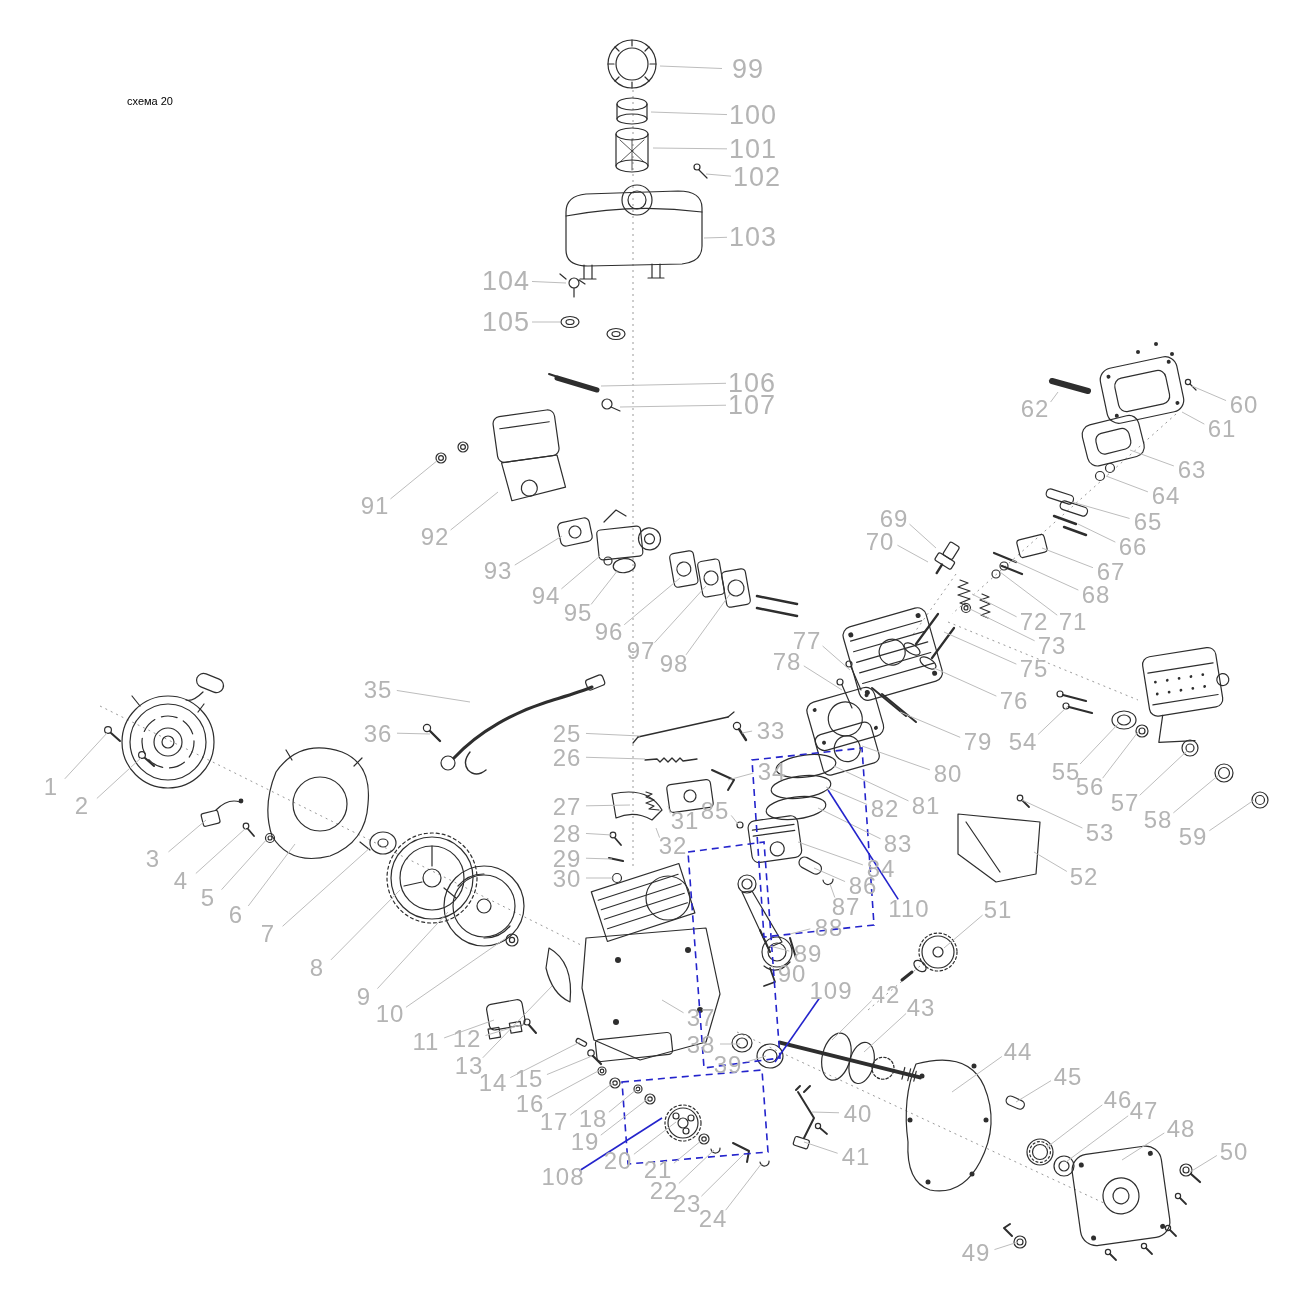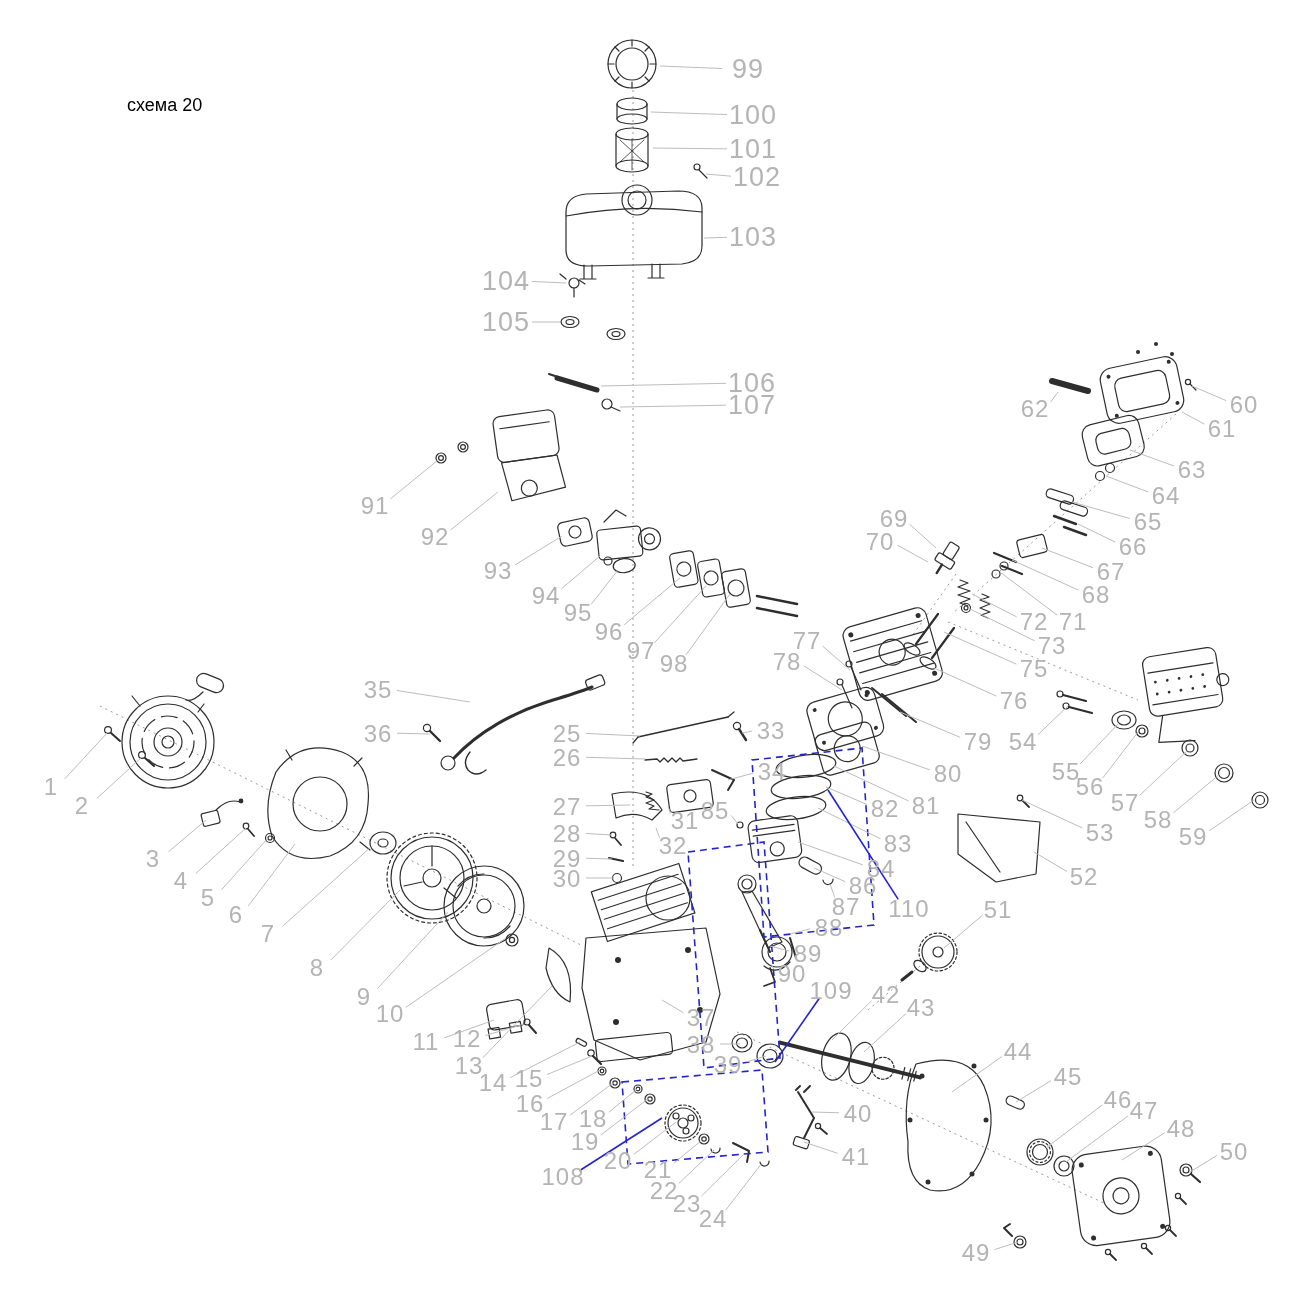--- a/index.html
+++ b/index.html
@@ -1,18 +1,18 @@
 <!DOCTYPE html>
 <html><head>
 <meta charset="utf-8">
 <style>
   html,body{margin:0;padding:0}
   body{width:1312px;height:1312px;background:#ffffff;position:relative;overflow:hidden;
        font-family:"Liberation Sans",sans-serif}
-  .title{position:absolute;left:127px;top:95px;font-size:18px;color:#000}
+  .title{position:absolute;left:127px;top:95px;font-size:11px;color:#000}
   svg{position:absolute;left:0;top:0}
   .plabel{font-size:24px;text-anchor:middle;letter-spacing:1px;font-family:"Liberation Sans",sans-serif}
   .plabel.big{font-size:27px}
   .dot{fill:#2e2e2e;stroke:none}
 </style>
 </head>
 <body>
 
 <div class="stage">
   <div class="title">схема 20</div>

